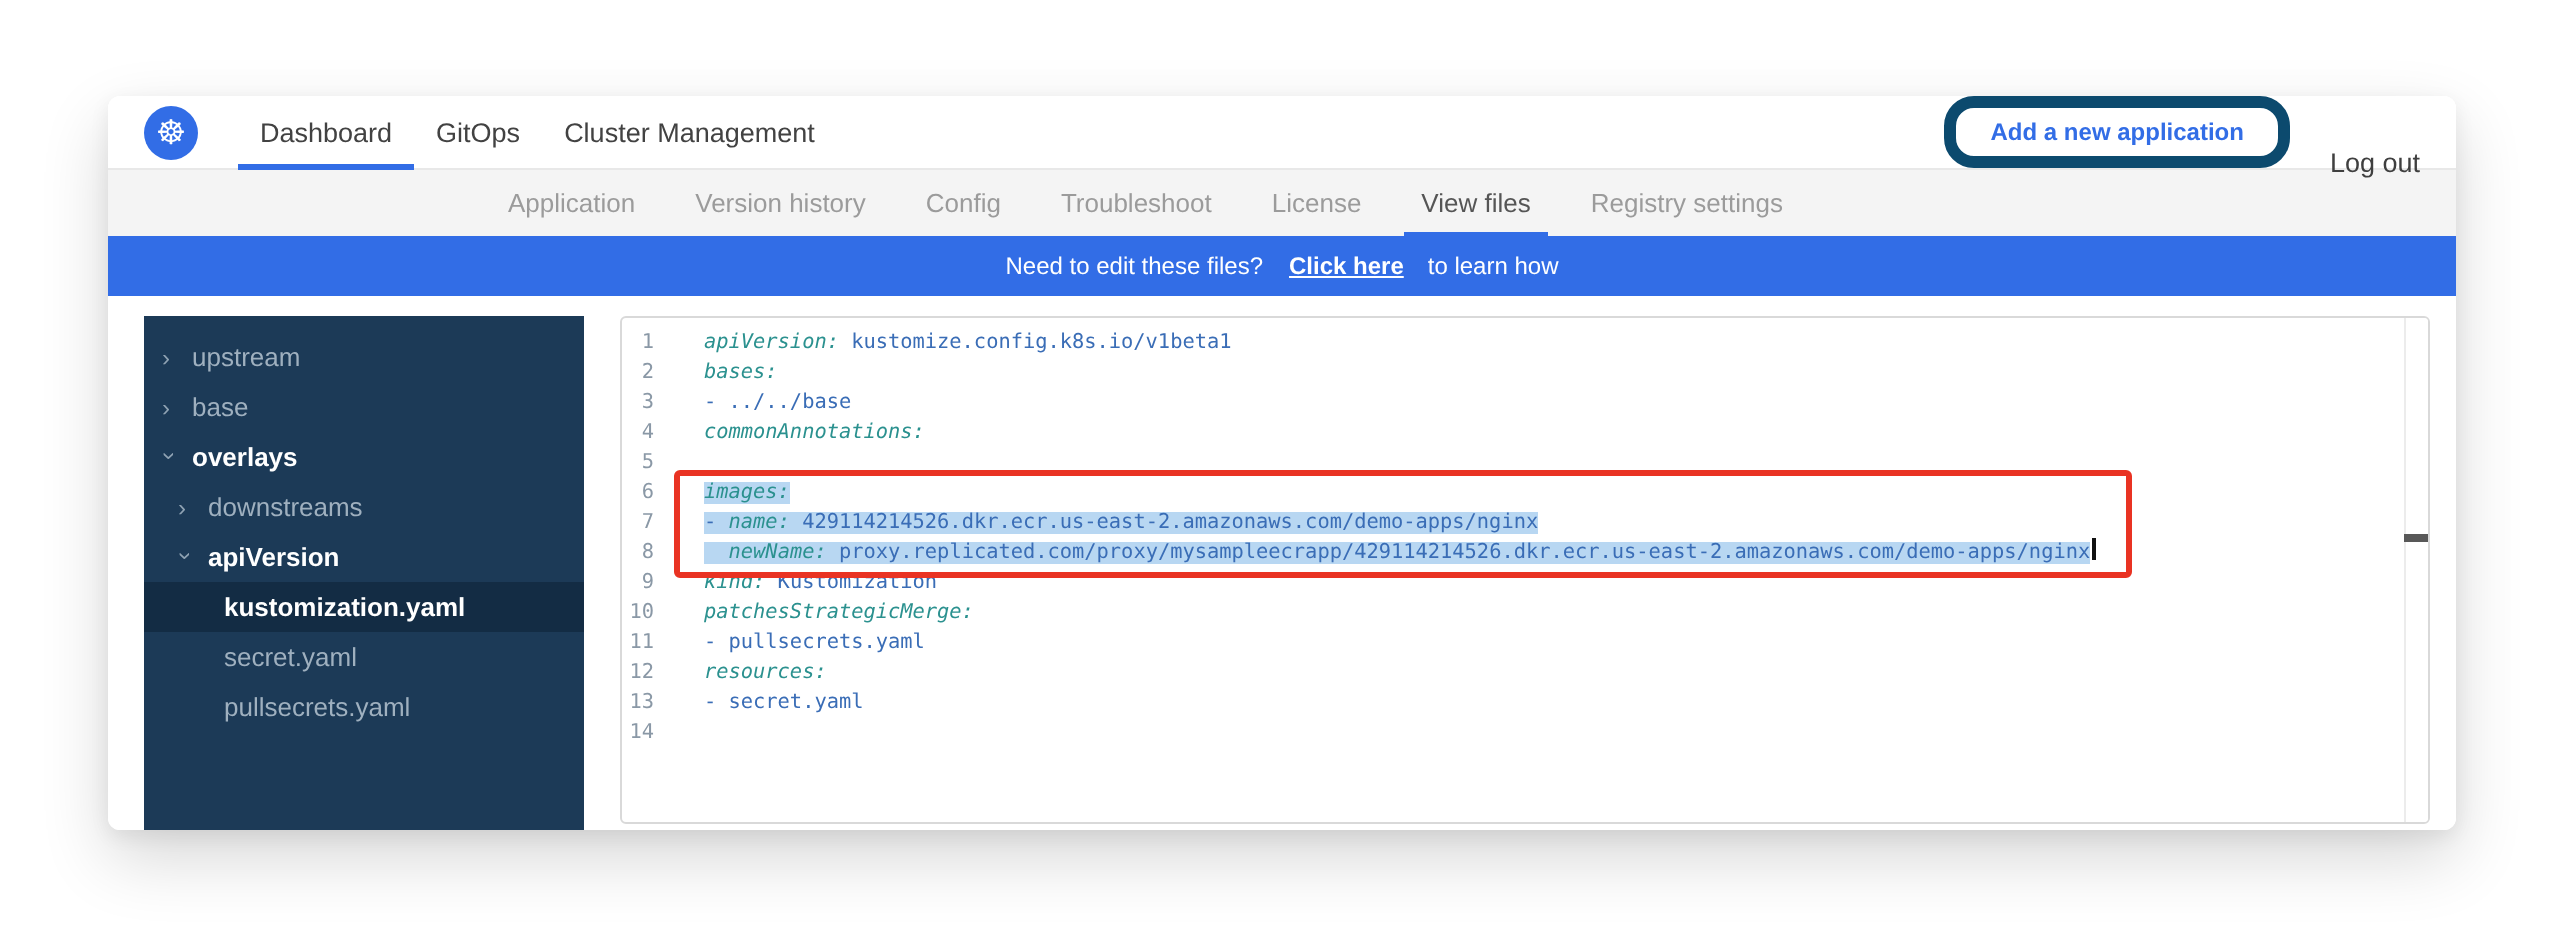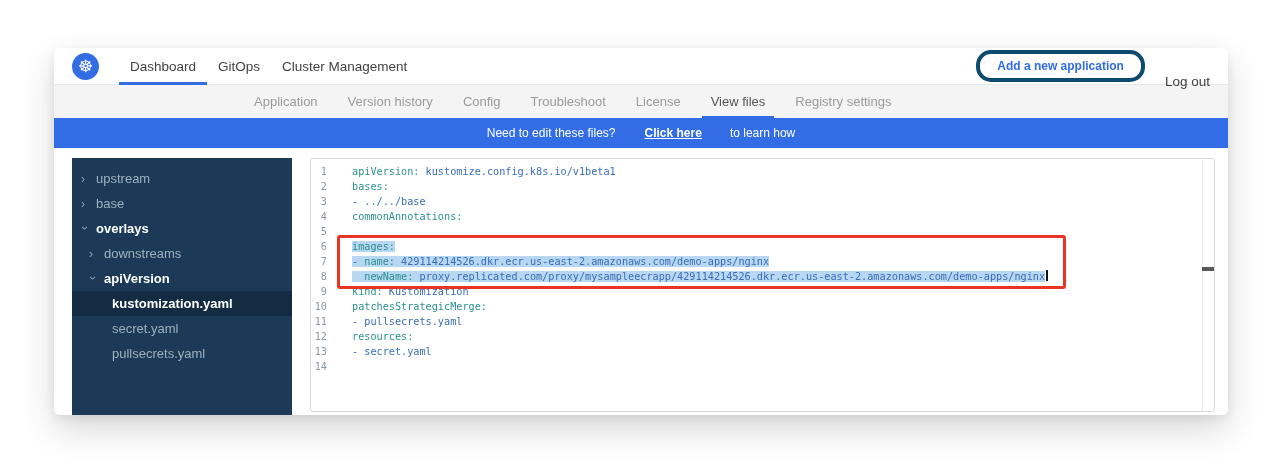--- a/index.html
+++ b/index.html
@@ -20,33 +20,33 @@
   .topbar { position:relative; height:37px; display:flex; align-items:stretch; border-bottom:1px solid #e8e8e8; padding:0 18px; background:#fff; }
   .logo {
     align-self:center; width:27px; height:27px; border-radius:50%;
     background:#326de6; color:#fff; display:flex; align-items:center; justify-content:center;
     font-size:17px; line-height:1; margin-right:20px; flex:none;
   }
   .top-tab { position:relative; display:flex; align-items:center; padding:0 11px; font-size:13.5px; color:#424242; cursor:pointer; }
   .top-tab.active::after { content:""; position:absolute; left:0; right:0; bottom:-1px; height:3px; background:#326de6; }
   .topbar-right { margin-left:auto; display:flex; align-items:center; }
   .add-btn {
-    border:4px solid #0c4a6e; color:#326de6; background:#fff;
+    border:6px solid #0c4a6e; color:#326de6; background:#fff;
     border-radius:15px; padding:5px 17px; font-size:12px; font-weight:bold;
     font-family:"Liberation Sans", sans-serif; cursor:pointer; white-space:nowrap;
   }
   .logout { margin-left:20px; font-size:13.5px; color:#3f3f3f; cursor:pointer;margin-top:30px; }
   
   .subnav { height:33px; background:#f4f4f4; display:flex; align-items:stretch; padding-left:185px; }
   .sub-tab { position:relative; display:flex; align-items:center; padding:0 15px; font-size:13px; color:#9b9b9b; cursor:pointer; white-space:nowrap; }
   .sub-tab.active { color:#555; }
   .sub-tab.active::after { content:""; position:absolute; left:6px; right:6px; bottom:0; height:2px; background:#326de6; }
   
-  .banner { height:30px; background:#326de6; color:#fff; display:flex; align-items:center; justify-content:center; font-size:12px;gap:28px; }
-  .banner .lnk { font-weight:bold; text-decoration:underline; margin:0 0; cursor:pointer; }
+  .banner { height:30px; background:#326de6; color:#fff; display:flex; align-items:center; justify-content:center; font-size:12px; }
+  .banner .lnk { font-weight:bold; text-decoration:underline; margin:0 12px; cursor:pointer; }
   .banner .pre { margin-right:1px; }
   
   .content { position:relative; height:267px; background:#fff; }
   .filetree {
     position:absolute; left:18px; top:10px; bottom:0; width:220px;
     background:#1c3a57; padding-top:8px; font-size:13px; color:#9fb0bf; overflow:hidden;
   }
   .tree-row { height:25px; display:flex; align-items:center; cursor:pointer; }
   .tree-row.lvl0 { padding-left:9px; }
   .tree-row.lvl1 { padding-left:17px; }
@@ -58,21 +58,21 @@
   
   .editor {
     position:absolute; left:256px; top:10px; width:905px; height:254px;
     background:#fff; border:1px solid #d9d9d9; border-radius:3px;
     font-family:"DejaVu Sans Mono", monospace; font-size:10.2px; overflow:hidden;
   }
   .code-lines { padding-top:5px; }
   .code-line { height:15px; line-height:15px; display:flex; white-space:pre; }
   .ln { flex:none; width:16px; text-align:right; color:#8a98a6; font-size:10.2px; }
   .code-text { margin-left:25px; }
-  .tok-key { color:#2b918f; }
+  .tok-key { color:#2b918f;font-style:italic; }
   .tok-val { color:#3a6db6; }
   .tok-plain { color:#333; }
   .sel-bg { background:#b8d7f2; }
   .caret { display:inline-block; width:2px; height:11px; background:#111; vertical-align:-1px; margin-left:1px; }
   .scroll-track { position:absolute; top:0; bottom:0; right:0; width:12px; border-left:1px solid #ececec; background:#fff; }
   .scroll-thumb { position:absolute; right:0; top:108px; width:12px; height:4px; background:#585858; }
   .annotation-box {
     position:absolute; left:26px; top:76px; width:729px; height:54px;
     border:3px solid #e93323; border-radius:3px; pointer-events:none; z-index:5;
   }

